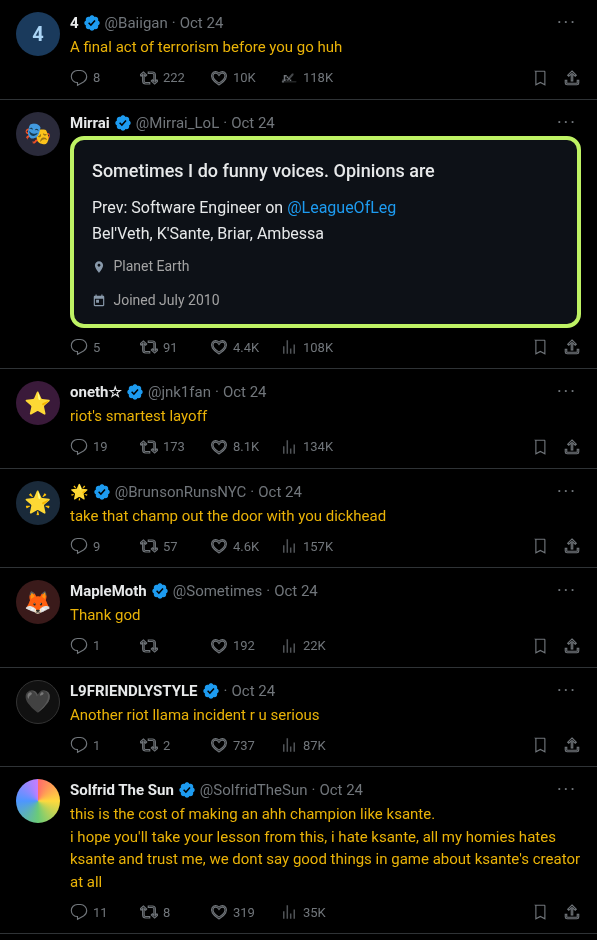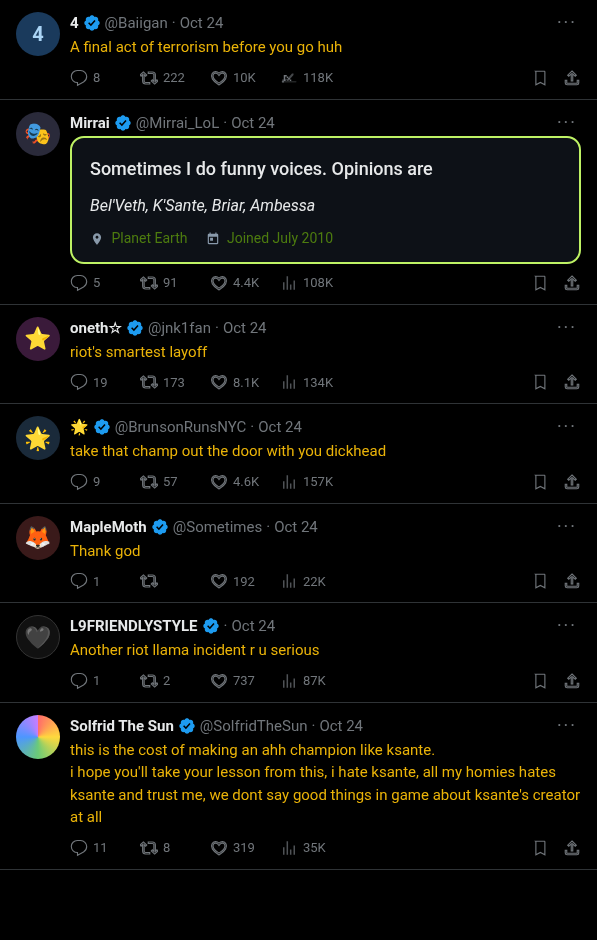--- a/index.html
+++ b/index.html
@@ -189,25 +189,28 @@
               <path d="M22.25 12c0-1.43-.88-2.67-2.19-3.34.46-1.39.2-2.9-.81-3.91s-2.52-1.27-3.91-.81c-.66-1.31-1.91-2.19-3.34-2.19s-2.67.88-3.33 2.19c-1.4-.46-2.91-.2-3.92.81s-1.26 2.52-.8 3.91c-1.31.67-2.2 1.91-2.2 3.34s.89 2.67 2.2 3.34c-.46 1.39-.21 2.9.8 3.91s2.52 1.26 3.91.81c.67 1.31 1.91 2.19 3.34 2.19s2.68-.88 3.34-2.19c1.39.45 2.9.2 3.91-.81s1.27-2.52.81-3.91c1.31-.67 2.19-1.91 2.19-3.34zm-11.71 4.2L6.8 12.46l1.41-1.42 2.26 2.26 4.8-5.23 1.47 1.36-6.2 6.77z"></path>
             </svg>
         </span>
         <span class="handle">@Mirrai_LoL</span>
         <span class="dot">·</span>
         <span class="timestamp">Oct 24</span>
       </div>
       <span class="more-btn">···</span>
     </div>
 
-    <div class="profile-card-wrapper" style="background:#0d1117; border-radius:14px; overflow:hidden; margin-bottom:10px; border:2px solid #bef264;">
+    <div class="profile-card-wrapper" style="background:#0d1117; border-radius:14px; overflow:hidden; margin-bottom:10px; border:4px solid #bef264;">
       <div style="padding: 18px 18px 16px 18px;">
         <div style="font-size:18px; font-weight:500; color:#e7e9ea; line-height:1.45; margin-bottom:12px;">Sometimes I do funny voices. Opinions are</div>
-        <div style="font-size:16px; color:#e7e9ea; line-height:1.5; margin-bottom:12px;font-style:italic;">Bel'Veth, K'Sante, Briar, Ambessa</div>
-        <div style="display:flex; gap:18px; color:#4d7c0f; font-size:14px;">
+        <div style="font-size:16px; color:#e7e9ea; line-height:1.5; margin-bottom:2px;">
+          Prev: Software Engineer on <span style="color:#1d9bf0;">@LeagueOfLeg</span>
+        </div>
+        <div style="font-size:16px; color:#e7e9ea; line-height:1.5; margin-bottom:12px;">Bel'Veth, K'Sante, Briar, Ambessa</div>
+        <div style="display:flex; gap:18px; color:#a3a3a3; font-size:14px;flex-direction:column;">
           <span>
             <svg width="14" height="14" viewBox="0 0 24 24" fill="#8899aa" style="margin-right:4px; vertical-align:middle;">
                 <path d="M12 2C8.13 2 5 5.13 5 9c0 5.25 7 13 7 13s7-7.75 7-13c0-3.87-3.13-7-7-7zm0 9.5c-1.38 0-2.5-1.12-2.5-2.5s1.12-2.5 2.5-2.5 2.5 1.12 2.5 2.5-1.12 2.5-2.5 2.5z"></path>
               </svg>
             <span>Planet Earth</span>
           </span>
           <span>
             <svg width="14" height="14" viewBox="0 0 24 24" fill="#8899aa" style="margin-right:4px; vertical-align:middle;">
                 <path d="M19 3h-1V1h-2v2H8V1H6v2H5c-1.11 0-1.99.9-1.99 2L3 19c0 1.1.89 2 2 2h14c1.1 0 2-.9 2-2V5c0-1.1-.9-2-2-2zm0 16H5V8h14v11zM7 10h5v5H7z"></path>
               </svg>

